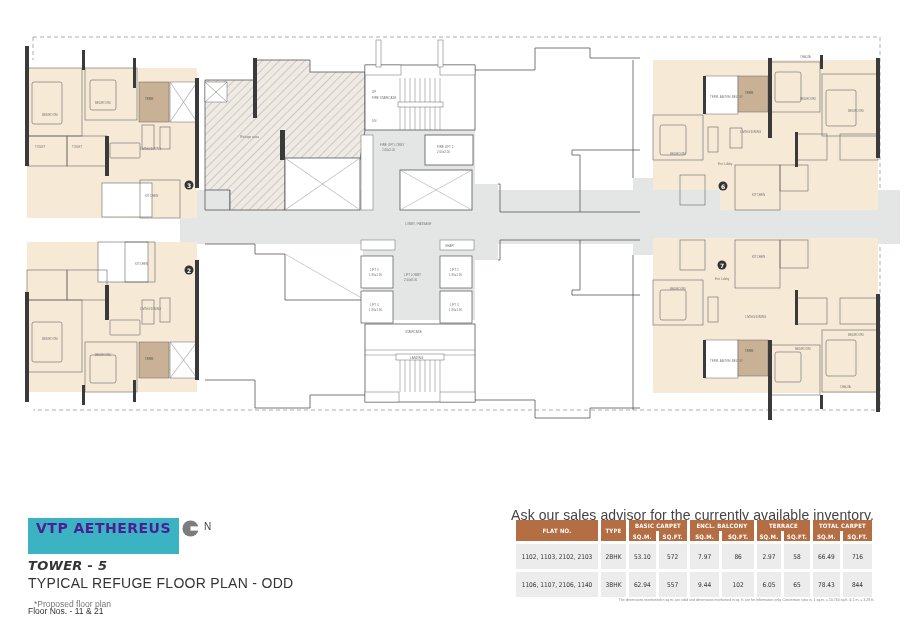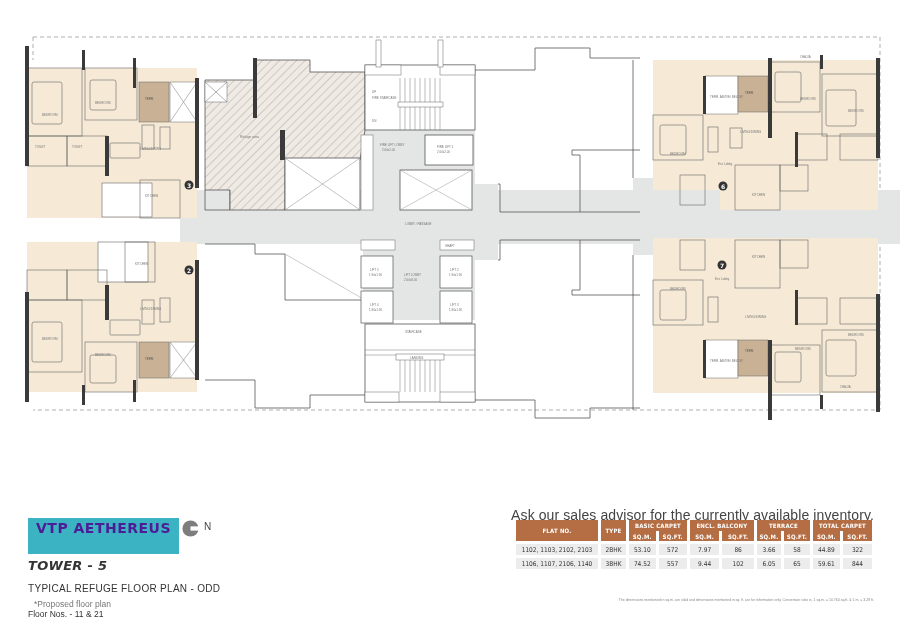--- a/index.html
+++ b/index.html
@@ -8,33 +8,33 @@
 
   #plan { position: absolute; left: 0; top: 0; width: 904px; height: 430px; }
 
   .brand-block { position: absolute; left: 28px; top: 518px; }
   .brand-tag { display: inline-block; background: #3bb3c3; color: #4c1d95; font-weight: bold;
                font-size: 14px; letter-spacing: 0.5px; padding: 2px 8px 2px 8px; height: 36px; line-height: 16px;
                font-family: "DejaVu Sans", sans-serif; }
   .compass { position: absolute; left: 154px; top: 2px; width: 17px; height: 17px; }
   .compass-n { position: absolute; left: 176px; top: 3px; font-size: 10px; color: #444; }
   .tower { font-family: "DejaVu Sans", sans-serif; font-weight: bold; font-size: 13px; color: #333; margin-top: 4px; letter-spacing: 0.3px; font-style: italic; }
-  .plan-type { font-size: 10px; color: #333; margin-top: 10px; letter-spacing: 0.3px; }
+  .plan-type { font-size: 14px; color: #333; margin-top: 2px; letter-spacing: 0.3px; }
   .floor-nos { font-size: 8.5px; color: #333; margin-top: 15px; }
   .proposed { position: absolute; left: 34px; top: 599px; font-size: 8.5px; color: #777; }
 
   .inventory-note { position: absolute; right: 30px; top: 507px; font-size: 14px; color: #444; letter-spacing: 0.1px; }
 
   table.units { position: absolute; left: 513px; top: 520px; width: 362px; border-collapse: separate; border-spacing: 3px 0;
                 font-family: "DejaVu Sans Condensed", "DejaVu Sans", sans-serif; }
   table.units th { background: #b56e44; color: #fff; font-weight: bold; font-size: 6px; letter-spacing: 0.2px; }
   table.units th.main { height: 21px; vertical-align: middle; }
   table.units th.grp { height: 10px; line-height: 10px; padding-top: 1px; }
   table.units th.sub { height: 10px; line-height: 9px; }
-  table.units td { background: #ececec; font-size: 6.5px; color: #333; text-align: center; height: 14px; border-top: 3px solid #fff; }
+  table.units td { background: #ececec; font-size: 6.5px; color: #333; text-align: center; height: 28px; border-top: 3px solid #fff; }
   table.units tr.r1 td { border-top: 3px solid #fff; }
 
   .disclaimer { position: absolute; right: 30px; top: 598px; font-size: 3.5px; color: #888; white-space: nowrap; }
 </style>
 </head>
 <body>
 
 <svg id="plan" viewBox="0 0 904 430" xmlns="http://www.w3.org/2000/svg">
   <defs>
     <pattern id="hatch" patternUnits="userSpaceOnUse" width="6" height="6" patternTransform="rotate(45)">
@@ -354,33 +354,33 @@
     </tr>
   </thead>
   <tbody>
     <tr class="r1">
       <td>1102, 1103, 2102, 2103</td>
       <td>2BHK</td>
       <td>53.10</td>
       <td>572</td>
       <td>7.97</td>
       <td>86</td>
-      <td>3.66</td>
+      <td>2.97</td>
       <td>58</td>
-      <td>44.89</td>
-      <td>322</td>
+      <td>66.49</td>
+      <td>716</td>
     </tr>
     <tr>
       <td>1106, 1107, 2106, 1140</td>
       <td>3BHK</td>
-      <td>74.52</td>
+      <td>62.94</td>
       <td>557</td>
       <td>9.44</td>
       <td>102</td>
       <td>6.05</td>
       <td>65</td>
-      <td>59.61</td>
+      <td>78.43</td>
       <td>844</td>
     </tr>
   </tbody>
 </table>
 
 <div class="disclaimer">The dimensions mentioned in sq.m. are valid and dimensions mentioned in sq. ft. are for information only. Conversion ratio is, 1 sq.m. = 10.764 sq.ft. &amp; 1 m. = 3.28 ft.</div>
 
 </body></html>

